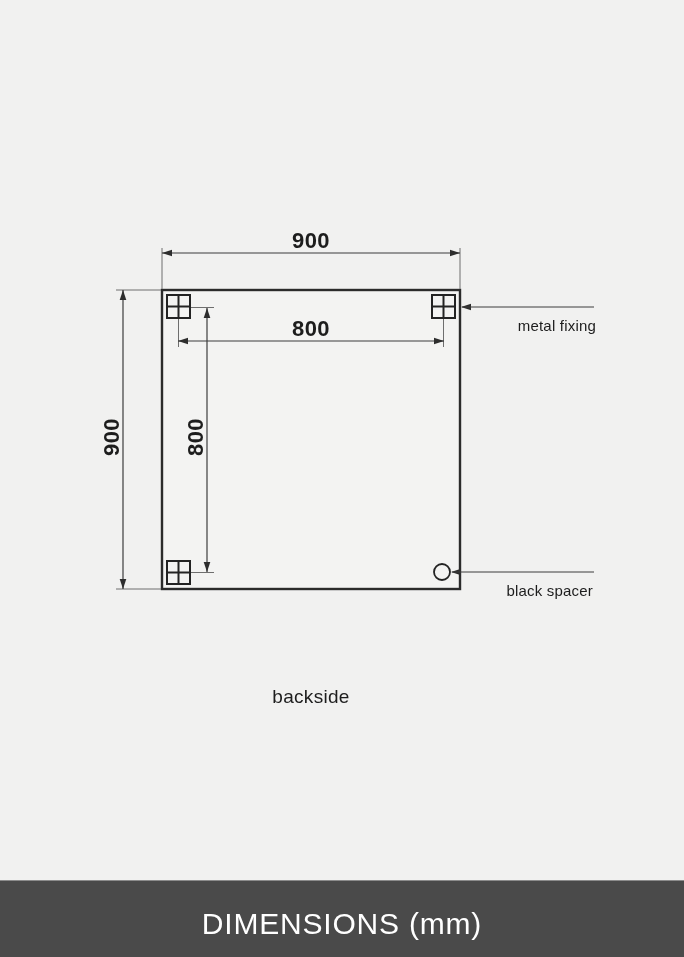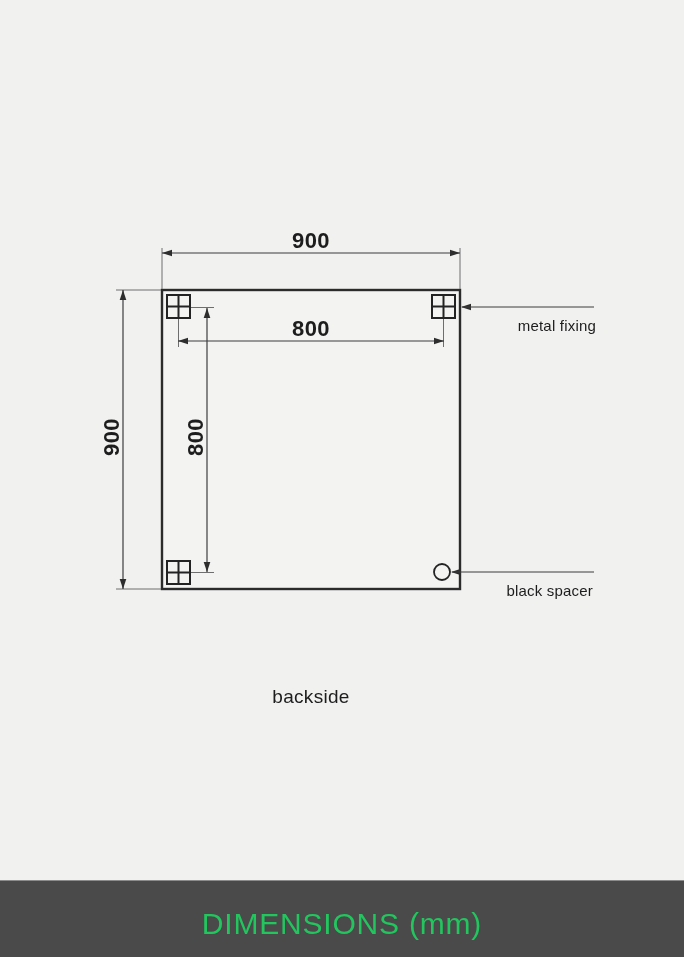--- a/index.html
+++ b/index.html
@@ -46,21 +46,21 @@
     width: 684px;
     height: 77px;
     background: #4a4a4a;
     border-top: 1px solid #8c8c8c;
     box-sizing: border-box;
     display: flex;
     align-items: center;
     justify-content: center;
   }
   .footer-title {
-    color: #22c55e;
+    color: #ffffff;
     font-size: 30px;
     font-weight: 400;
     letter-spacing: 0.8px;
     padding-top: 10px;
   }
 </style>
 </head>
 <body>
 
 <div class="diagram-wrap">

